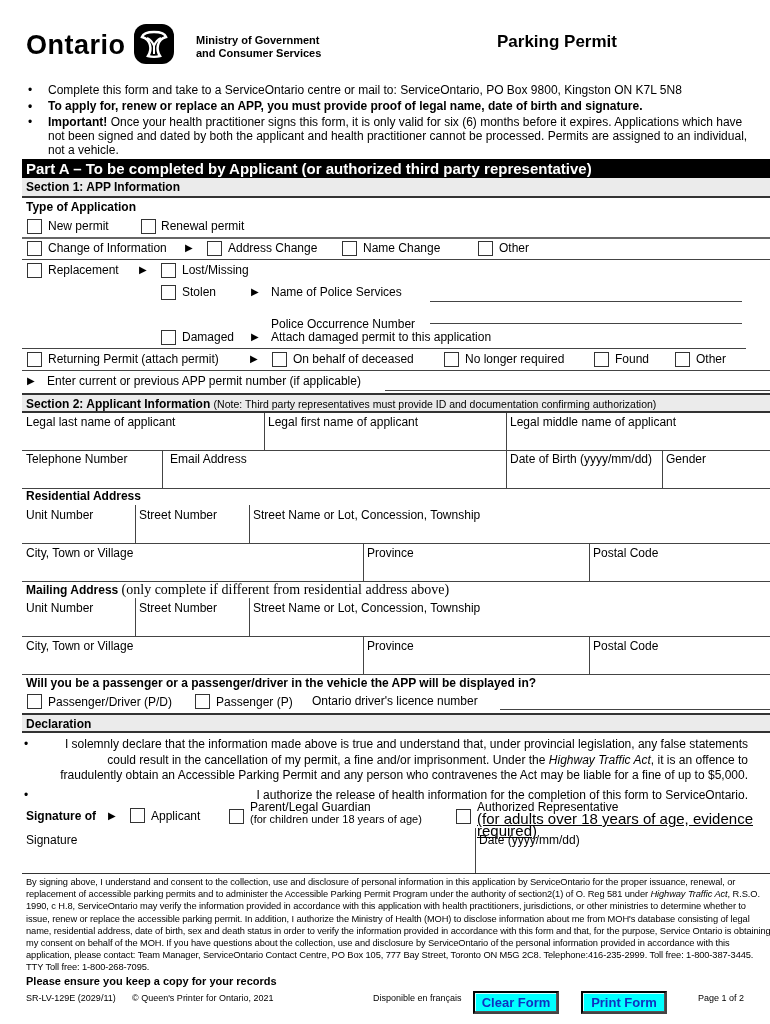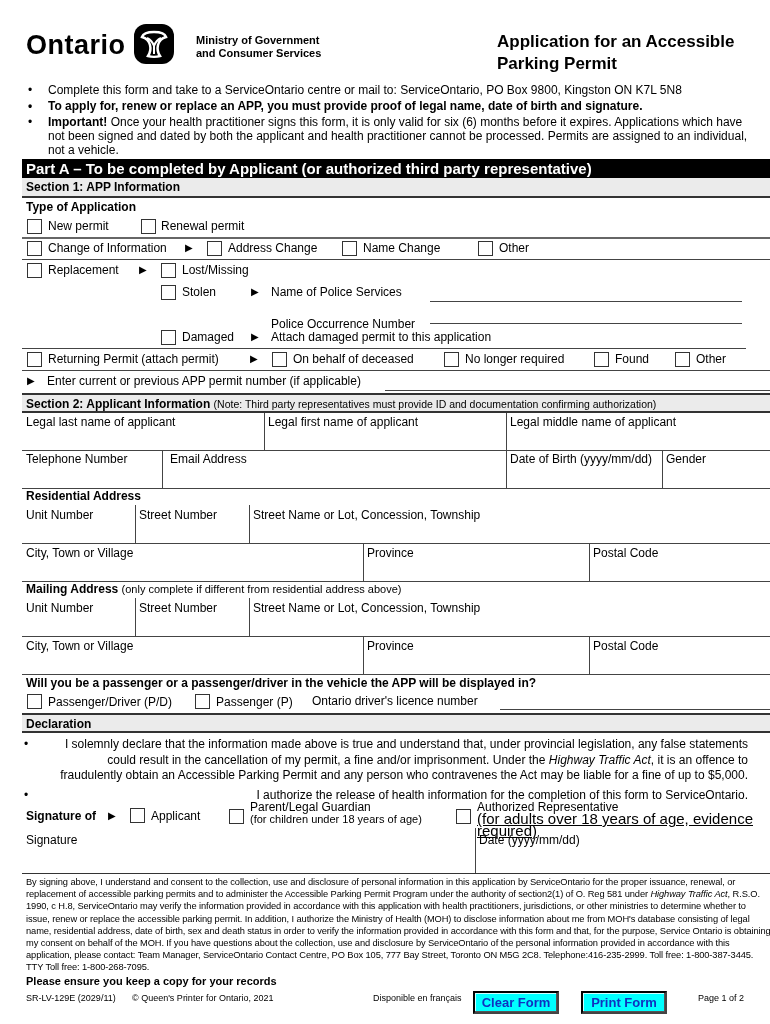--- a/index.html
+++ b/index.html
@@ -25,21 +25,20 @@
   <svg width="40" height="40" viewBox="0 0 40 40">
     <path d="M20 8 C14 8 9 10 8 13 C12 14 15 17 16 21 C17 25 16 29 14 32 C17 33 23 33 26 32 C24 29 23 25 24 21 C25 17 28 14 32 13 C31 10 26 8 20 8 Z" fill="none" stroke="#fff" stroke-width="2.5"></path>
     <path d="M13 14 C17 16 19 19 20 22 M27 14 C23 16 21 19 20 22 M20 22 L20 30" stroke="#fff" stroke-width="2" fill="none"></path>
   </svg>
 </div>
 <div class="abs" style="left:196px; top:34px; font-size:11px; font-weight:bold; line-height:13px;">
   <div>Ministry of Government</div>
   <div>and Consumer Services</div>
 </div>
 <div class="abs" style="left:497px; top:31px; font-size:17px; font-weight:bold; line-height:22px;">
-  <div>Application for an Accessible</div>
   <div>Parking Permit</div>
 </div>
 
 <ul class="abs bullet-list" style="left:22px; top:83px; width:730px;">
   <li style="margin-bottom:2px;"><span>Complete this form and take to a ServiceOntario centre or mail to: ServiceOntario, PO Box 9800, Kingston ON  K7L 5N8</span></li>
   <li style="margin-bottom:2px; font-weight:bold;"><span>To apply for, renew or replace an APP, you must provide proof of legal name, date of birth and signature.</span></li>
   <li><b>Important!</b><span> Once your health practitioner signs this form, it is only valid for six (6) months before it expires. Applications which have not been signed and dated by both the applicant and health practitioner cannot be processed. Permits are assigned to an individual, not a vehicle.</span></li>
 </ul>
 
 <div class="abs" style="left:22px; top:159px; width:750px; height:19px; background:#000; color:#fff; font-size:15px; font-weight:bold; padding-left:4px; line-height:19px;">Part A – To be completed by Applicant (or authorized third party representative)</div>
@@ -157,21 +156,21 @@
   <span class="lbl" style="position:absolute; left:4px; top:3px;">Province</span>
 </div>
 <div class="vline" style="left:589px; top:543px; height:38px;"></div>
 <div class="abs" style="left:589px; top:543px; width:183px; height:38px;">
   <span class="lbl" style="position:absolute; left:4px; top:3px;">Postal Code</span>
 </div>
 <div class="hline" style="top:581px;"></div>
 
 <div class="abs lbl" style="left:26px; top:582px;">
   <b>Mailing Address</b>
-  <span style="font-size:11px;">(only complete if different from residential address above)</span>
+  <span style="font-size:14px;font-family:Liberation Serif, serif;">(only complete if different from residential address above)</span>
 </div>
 <div class="abs" style="left:22px; top:598px; width:113px; height:38px;">
   <span class="lbl" style="position:absolute; left:4px; top:3px;">Unit Number</span>
 </div>
 <div class="vline" style="left:135px; top:598px; height:38px;"></div>
 <div class="abs" style="left:135px; top:598px; width:114px; height:38px;">
   <span class="lbl" style="position:absolute; left:4px; top:3px;">Street Number</span>
 </div>
 <div class="vline" style="left:249px; top:598px; height:38px;"></div>
 <div class="abs" style="left:249px; top:598px; width:523px; height:38px;">

